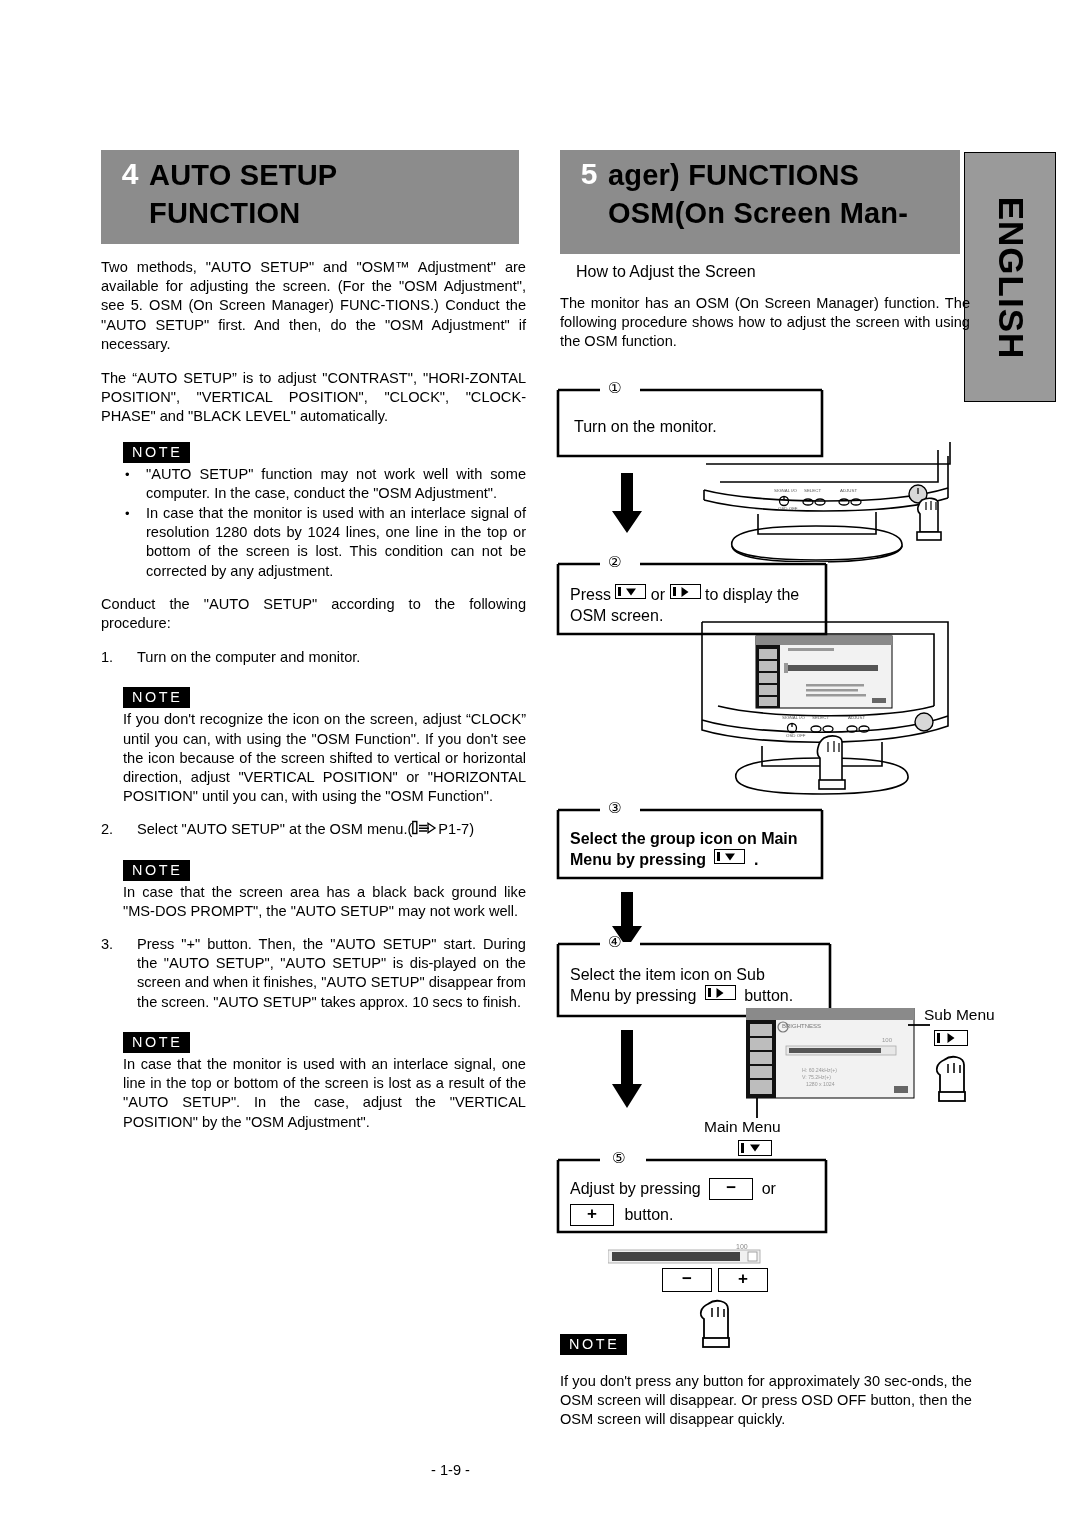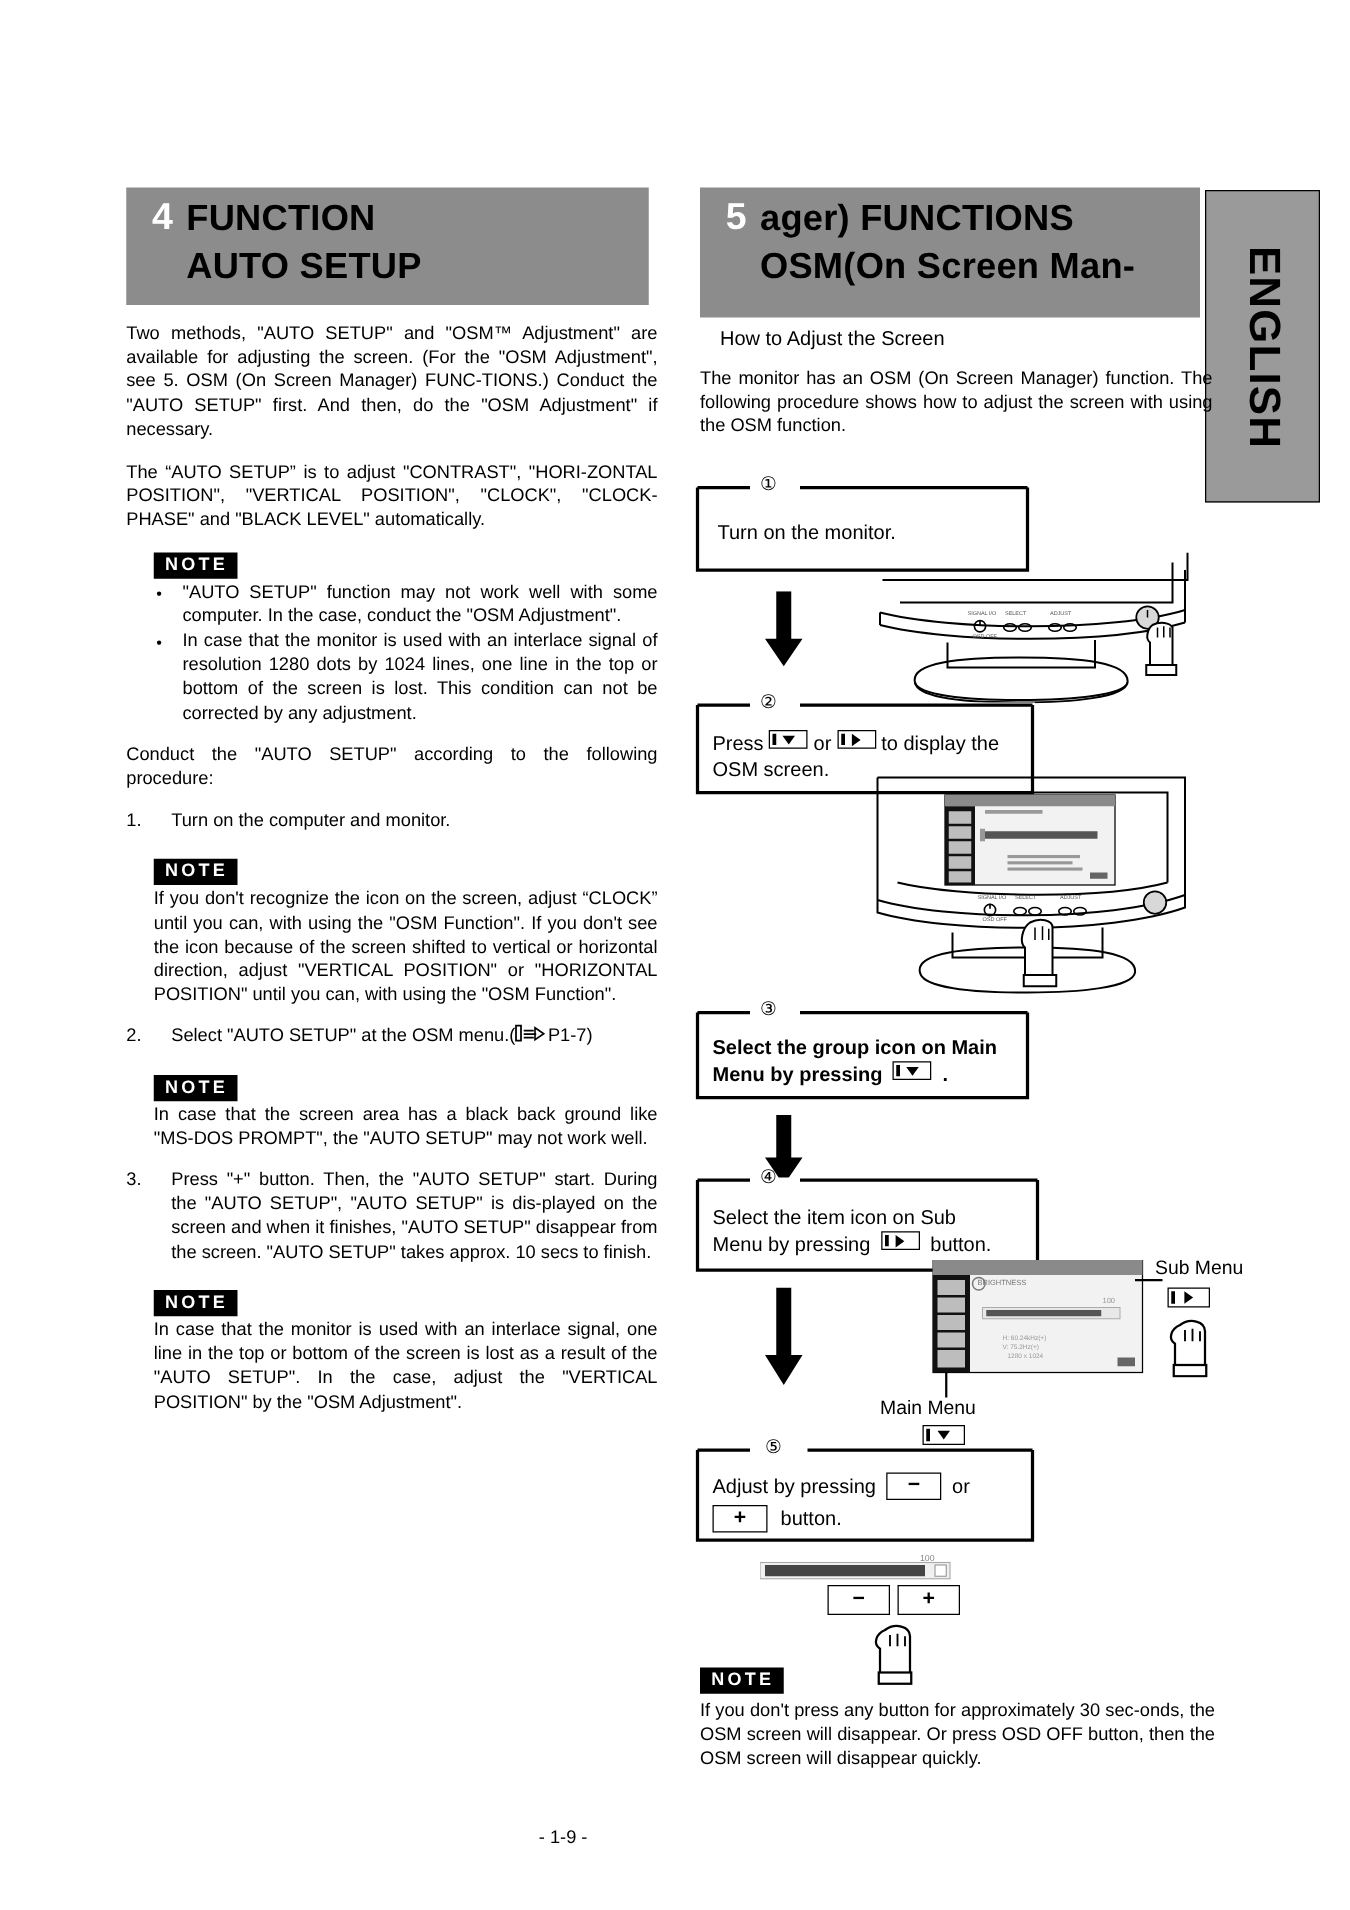--- a/index.html
+++ b/index.html
@@ -42,21 +42,21 @@
   #col-left{left:101px;top:258px;width:425px;}
   #col-right{left:560px;top:262px;width:410px;}
 
   p.body{
     margin:0 0 15px 0;font-size:14.6px;line-height:19.2px;text-align:justify;
   }
   h3.subhead{margin:0 0 12px 16px;font-size:16px;font-weight:normal;line-height:20px;}
 
   
   .note-badge{
-    display:inline-block;background:#000;color:#fff;font-size:14.4px;font-weight:bold;
+    display:inline-block;background:#000;color:#fff;font-size:14.4px;font-weight:normal;
     letter-spacing:2.6px;padding:2px 8px 3px 9px;line-height:16px;margin:0 0 2px 0;
   }
   .note-wrap{margin:6px 0 14px 22px;}
   .note-body{font-size:14.6px;line-height:19.2px;text-align:justify;margin:0;}
   ul.note-list{margin:0;padding:0;list-style:none;}
   ul.note-list li{
     position:relative;padding-left:23px;font-size:14.6px;line-height:19.2px;
     text-align:justify;margin-bottom:1px;
   }
   ul.note-list li:before{
@@ -116,22 +116,22 @@
   }
 </style>
 </head>
 <body>
 
 <div class="page">
 
   <div class="sec-head" id="head-left">
     <div class="sec-num">4</div>
     <div>
+      <div class="sec-title">AUTO SETUP</div>
       <div class="sec-title">FUNCTION</div>
-      <div class="sec-title">AUTO SETUP</div>
     </div>
   </div>
 
   <div class="sec-head" id="head-right">
     <div class="sec-num">5</div>
     <div>
       <div class="sec-title">ager) FUNCTIONS</div>
       <div class="sec-title">OSM(On Screen Man-</div>
     </div>
   </div>
@@ -497,18 +497,18 @@
         <path d="M12,10 c8,-6 20,-3 20,5 v30 h-24 v-20 c-6,-4 -3,-12 4,-15 z" fill="#fff" stroke="#000" stroke-width="1.8"></path>
         <path d="M16,14 v9 M22,13 v10 M28,15 v8" stroke="#000" stroke-width="1.5" fill="none"></path>
         <rect x="7" y="44" width="26" height="9" fill="#fff" stroke="#000" stroke-width="1.8"></rect>
       </svg>
     </div>
 
   </div>
 
   <div id="bottom-note">
     <div class="note-badge">NOTE</div>
-    <p class="note-body" style="margin-top:3px;">If you don't press any button for approximately 30 sec-onds, the OSM screen will disappear.  Or press OSD OFF button, then the OSM screen will disappear quickly.</p>
+    <p class="note-body" style="margin-top:15px;">If you don't press any button for approximately 30 sec-onds, the OSM screen will disappear.  Or press OSD OFF button, then the OSM screen will disappear quickly.</p>
   </div>
 
   <div id="pagenum">- 1-9 -</div>
 
 </div>
 
 </body></html>

